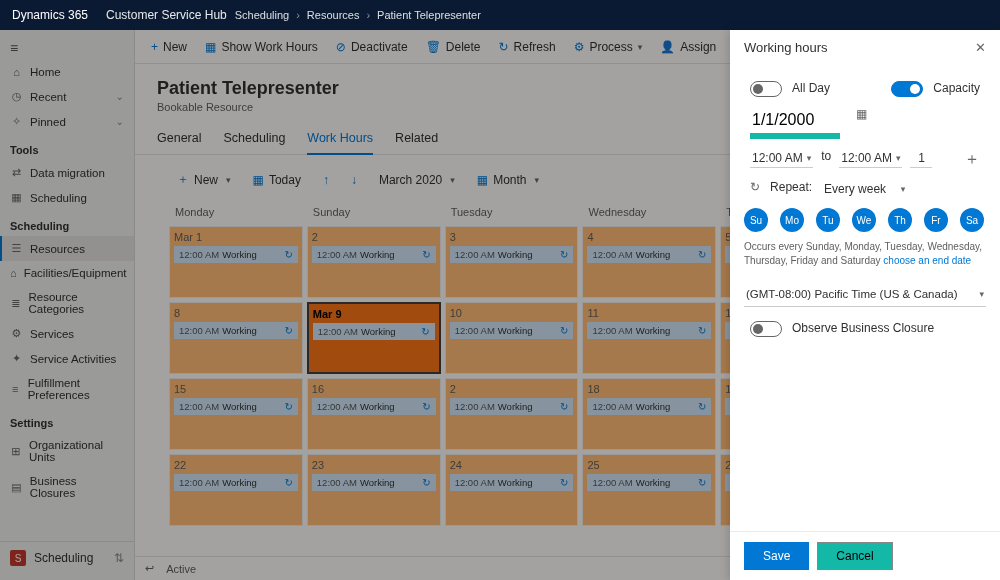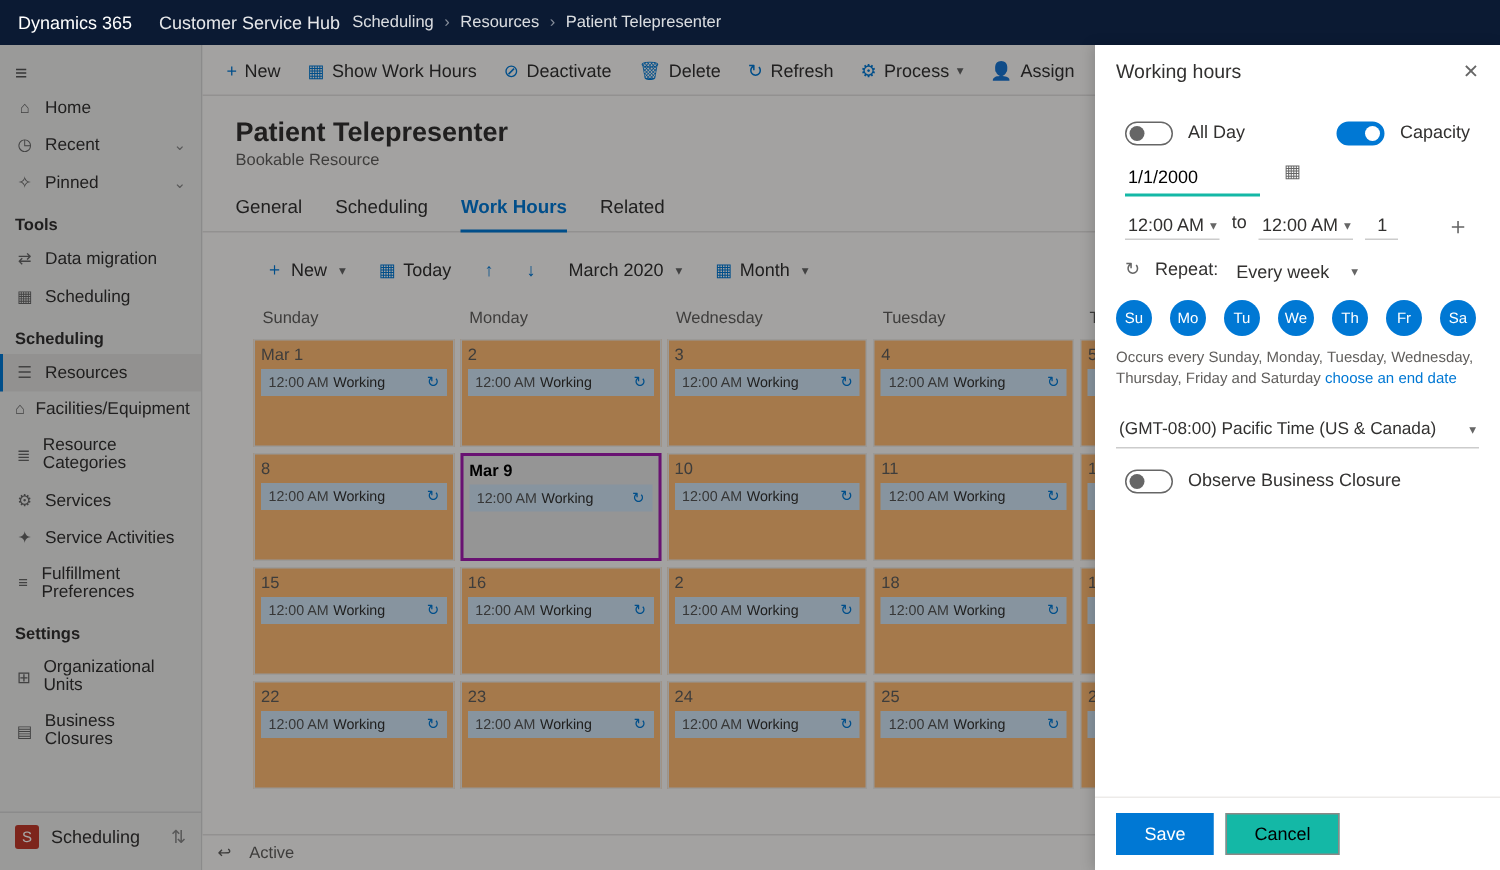--- a/index.html
+++ b/index.html
@@ -22,47 +22,47 @@
 .sb-app .sq{width:16px;height:16px;background:#c0392b;color:#fff;font-size:10px;display:flex;align-items:center;justify-content:center;border-radius:2px}
 .main{flex:1;background:#faf9f8;position:relative;display:flex;flex-direction:column}
 .cmdbar{height:34px;border-bottom:1px solid #e1dfdd;display:flex;align-items:center;padding:0 8px;gap:2px;font-size:12px;color:#323130}
 .cmd{display:flex;align-items:center;gap:5px;padding:4px 8px;cursor:pointer}
 .cmd .ic{color:#0078d4;font-size:12px}
 .rec-head{padding:14px 22px 0}
 .rec-title{font-size:18px;font-weight:600}
 .rec-sub{font-size:11px;color:#605e5c;margin-top:2px}
 .tabs{display:flex;gap:22px;padding:12px 22px 0;border-bottom:1px solid #e1dfdd}
 .tab{padding:6px 0 8px;font-size:12.5px;color:#323130;cursor:pointer}
-.tab.sel{color:#0078d4;border-bottom:2px solid #0078d4;font-weight:700;margin-bottom:-1px}
+.tab.sel{color:#0078d4;border-bottom:2px solid #0078d4;font-weight:400;margin-bottom:-1px}
 .cal-wrap{padding:12px 8px 0 34px}
 .cal-tools{display:flex;align-items:center;gap:6px;font-size:12px;color:#323130;margin-bottom:10px}
 .cal-btn{display:flex;align-items:center;gap:5px;padding:4px 8px;cursor:pointer}
 .cal-btn .ic{color:#0078d4}
 .cal-btn .dd{color:#666;font-size:9px;margin-left:3px}
 .cal-grid{display:grid;grid-template-columns:repeat(6,1fr);gap:4px}
 .cal-dayhead{font-size:11px;color:#605e5c;padding:4px 6px}
 .cal-cell{background:#fdba74;border:1px solid #edebe9;height:72px;padding:4px;position:relative}
 .cal-cell .dnum{font-size:11px;color:#605e5c}
-.cal-cell.today{border:2px solid #a21caf;background:#e5e5e5}
+.cal-cell.today{border:2px solid #404040;background:#f97316}
 .cal-cell.today .dnum{font-weight:600;color:#000}
 .ev{background:#cfe4f5;font-size:9.5px;padding:3px 5px;margin-top:3px;display:flex;align-items:center;gap:3px;color:#323130;position:relative}
 .ev .t{color:#555}
 .ev .r{margin-left:auto;color:#0078d4;font-size:10px}
 .status{position:absolute;bottom:0;left:0;right:0;height:24px;border-top:1px solid #e1dfdd;display:flex;align-items:center;padding:0 10px;gap:12px;font-size:11px;color:#605e5c;background:#faf9f8}
 .overlay{position:absolute;top:30px;left:0;right:0;bottom:0;background:rgba(0,0,0,.35);z-index:5}
 .panel{position:absolute;top:30px;right:0;bottom:0;width:270px;background:#fff;z-index:10;display:flex;flex-direction:column;box-shadow:-2px 0 8px rgba(0,0,0,.15)}
 .panel-head{display:flex;align-items:center;padding:10px 14px;font-size:13px}
 .panel-head .x{margin-left:auto;cursor:pointer;color:#666}
 .panel-body{padding:6px 14px;flex:1;overflow:auto}
 .prow{display:flex;align-items:flex-start;margin:10px 6px;font-size:12px;color:#323130;gap:10px}
 .toggle{width:32px;height:16px;border-radius:8px;border:1px solid #666;position:relative;background:#fff;cursor:pointer;flex-shrink:0}
 .toggle::after{content:"";width:10px;height:10px;border-radius:50%;background:#666;position:absolute;top:2px;left:2px}
 .toggle.on{background:#0078d4;border-color:#0078d4}
 .toggle.on::after{background:#fff;left:auto;right:2px}
-.date-in{border:none;border-bottom:2px solid #14b8a6;padding:4px 2px;font-size:12px;width:90px}
+.date-in{border:none;border-bottom:6px solid #14b8a6;padding:4px 2px;font-size:16px;width:90px}
 .dateic{color:#666;font-size:12px;margin-left:6px}
 .time-sel{display:flex;align-items:center;gap:4px;border-bottom:1px solid #ccc;padding:2px 2px;font-size:12px}
 .time-sel .dd{color:#666;font-size:9px}
 .plus{margin-left:auto;font-size:16px;color:#666;cursor:pointer}
 .days{display:flex;gap:12px;margin:8px 0}
 .day{width:24px;height:24px;border-radius:50%;background:#0078d4;color:#fff;font-size:10px;display:flex;align-items:center;justify-content:center;cursor:pointer}
 .hint{font-size:10px;color:#605e5c;line-height:1.4}
 .hint a{color:#0078d4;text-decoration:none}
 .tz{border-bottom:1px solid #ccc;padding:6px 2px;font-size:11.5px;display:flex;align-items:center;margin:14px 0}
 .tz .dd{margin-left:auto;color:#666;font-size:9px}
@@ -225,24 +225,24 @@
             <span>March 2020</span>
             <span class="dd">▾</span>
           </span>
         <span class="cal-btn">
             <span class="ic">▦</span>
             <span>Month</span>
             <span class="dd">▾</span>
           </span>
       </div>
       <div class="cal-grid" id="calgrid">
+          <div class="cal-dayhead">Monday</div>
           <div class="cal-dayhead">Sunday</div>
-          <div class="cal-dayhead">Monday</div>
+          <div class="cal-dayhead">Tuesday</div>
           <div class="cal-dayhead">Wednesday</div>
-          <div class="cal-dayhead">Tuesday</div>
           <div class="cal-dayhead">Thursday</div>
           <div class="cal-dayhead"></div>
           <div class="cal-cell">
             <div class="dnum">Mar 1</div>
             <div class="ev">
               <span class="t">12:00 AM</span>
               <span>Working</span>
               <span class="r">↻</span>
             </div>
           </div>

